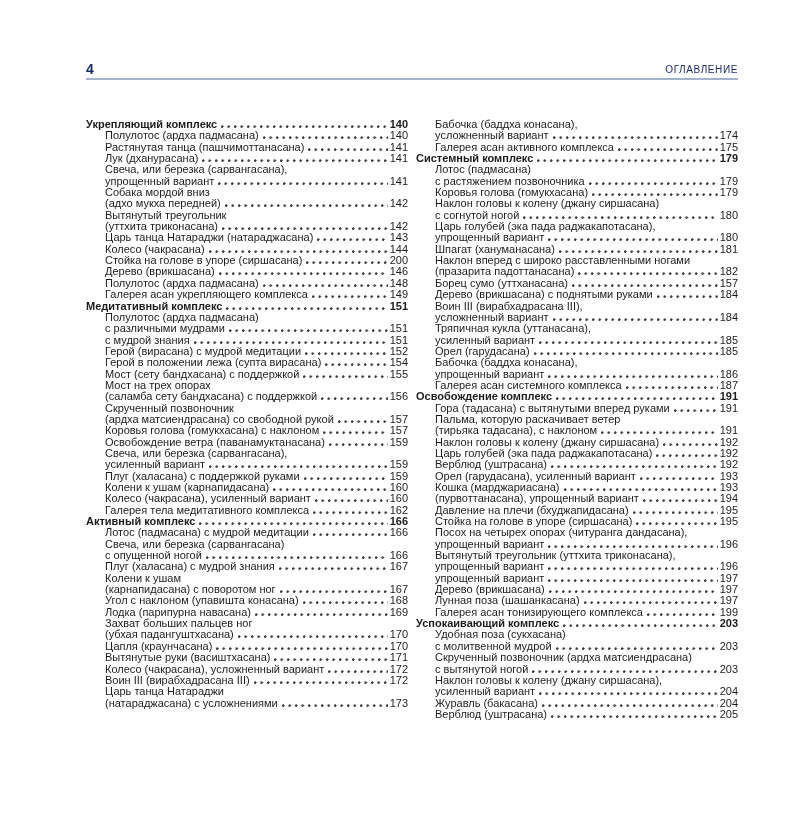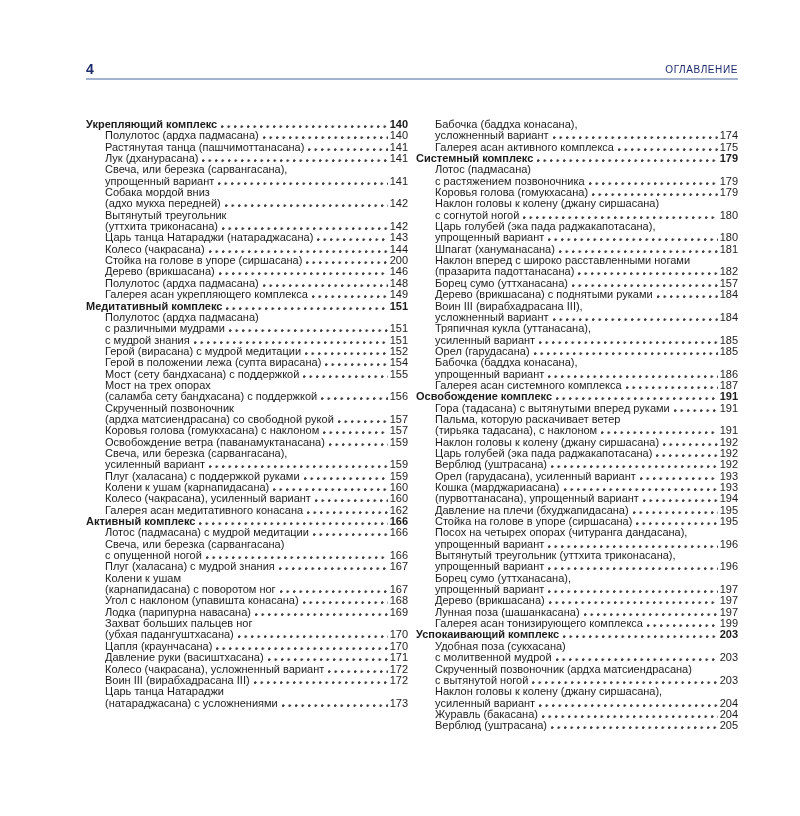--- a/index.html
+++ b/index.html
@@ -278,21 +278,21 @@
         </div>
         <div class="entry sub">
           <div class="line last">
             <span class="txt">Колесо (чакрасана), усиленный вариант</span>
             <span class="leader"></span>
             <span class="pg">160</span>
           </div>
         </div>
         <div class="entry sub">
           <div class="line last">
-            <span class="txt">Галерея асан медитативного конасана</span>
+            <span class="txt">Галерея тела медитативного комплекса</span>
             <span class="leader"></span>
             <span class="pg">162</span>
           </div>
         </div>
         <div class="entry head">
           <div class="line last">
             <span class="txt">Активный комплекс</span>
             <span class="leader"></span>
             <span class="pg">166</span>
           </div>
@@ -351,21 +351,21 @@
         </div>
         <div class="entry sub">
           <div class="line last">
             <span class="txt">Цапля (краунчасана)</span>
             <span class="leader"></span>
             <span class="pg">170</span>
           </div>
         </div>
         <div class="entry sub">
           <div class="line last">
-            <span class="txt">Давление руки (васиштхасана)</span>
+            <span class="txt">Вытянутые руки (васиштхасана)</span>
             <span class="leader"></span>
             <span class="pg">171</span>
           </div>
         </div>
         <div class="entry sub">
           <div class="line last">
             <span class="txt">Колесо (чакрасана), усложненный вариант</span>
             <span class="leader"></span>
             <span class="pg">172</span>
           </div>
@@ -595,21 +595,20 @@
         </div>
         <div class="entry sub">
           <div class="line">Вытянутый треугольник (уттхита триконасана),</div>
           <div class="line last">
             <span class="txt">упрощенный вариант</span>
             <span class="leader"></span>
             <span class="pg">196</span>
           </div>
         </div>
         <div class="entry sub">
-          <div class="line">Борец сумо (уттханасана),</div>
           <div class="line last">
             <span class="txt">упрощенный вариант</span>
             <span class="leader"></span>
             <span class="pg">197</span>
           </div>
         </div>
         <div class="entry sub">
           <div class="line last">
             <span class="txt">Дерево (врикшасана)</span>
             <span class="leader"></span>

